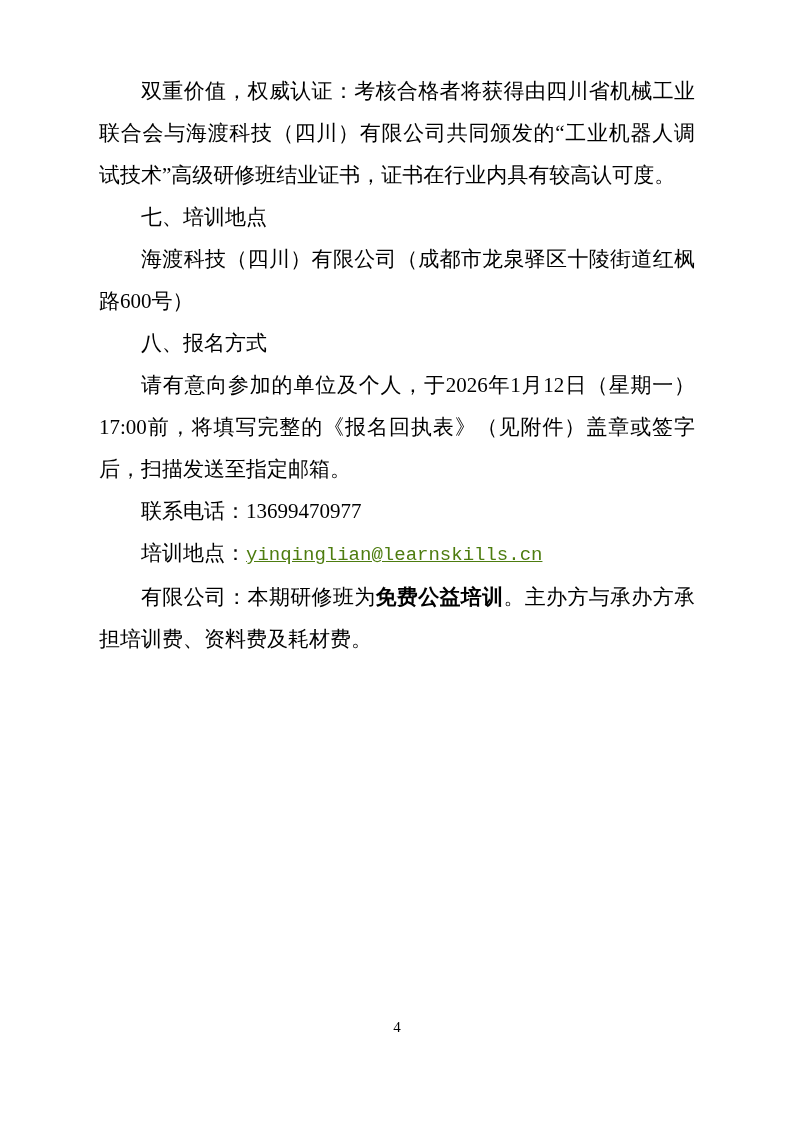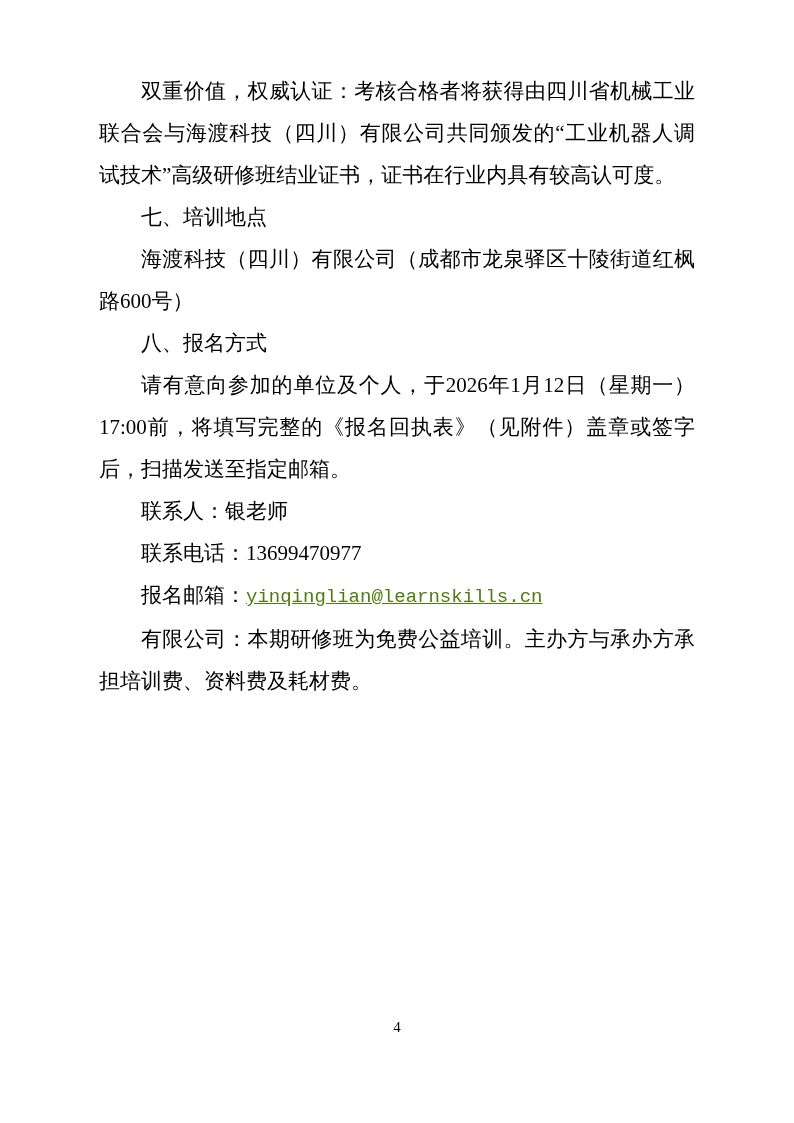--- a/index.html
+++ b/index.html
@@ -36,21 +36,21 @@
     margin: 0;
     font-size: 21px;
     line-height: 42px;
     font-weight: 400;
     text-indent: 2em;
     text-align: left;
     font-family: "Liberation Sans", sans-serif;
     color: #000000;
   }
   .bold-run {
-    font-weight: 400;
+    font-weight: 700;
   }
   .email-link {
     color: #4d7c0f;
     text-decoration: underline;
     font-family: "Liberation Mono", monospace;
     font-size: 19px;
   }
   .page-footer {
     position: absolute;
     top: 1017px;
@@ -72,26 +72,25 @@
     <p class="para">双重价值，权威认证：考核合格者将获得由四川省机械工业联合会与海渡科技（四川）有限公司共同颁发的“工业机器人调试技术”高级研修班结业证书，证书在行业内具有较高认可度。</p>
 
     <h3 class="heading">七、培训地点</h3>
 
     <p class="para">海渡科技（四川）有限公司（成都市龙泉驿区十陵街道红枫路600号）</p>
 
     <h3 class="heading">八、报名方式</h3>
 
     <p class="para">请有意向参加的单位及个人，于2026年1月12日（星期一）17:00前，将填写完整的《报名回执表》（见附件）盖章或签字后，扫描发送至指定邮箱。</p>
 
-    <p class="para">联系人：银老师</p>
 
     <p class="para">联系电话：13699470977</p>
 
     <p class="para">
-      <span>报名邮箱：</span><a href="#" class="email-link">yinqinglian@learnskills.cn</a>
+      <span>培训地点：</span><a href="#" class="email-link">yinqinglian@learnskills.cn</a>
     </p>
 
 
     <p class="para">
       <span>有限公司：本期研修班为</span><span class="bold-run">免费公益培训</span><span>。主办方与承办方承担培训费、资料费及耗材费。</span>
     </p>
 
 
 
 

